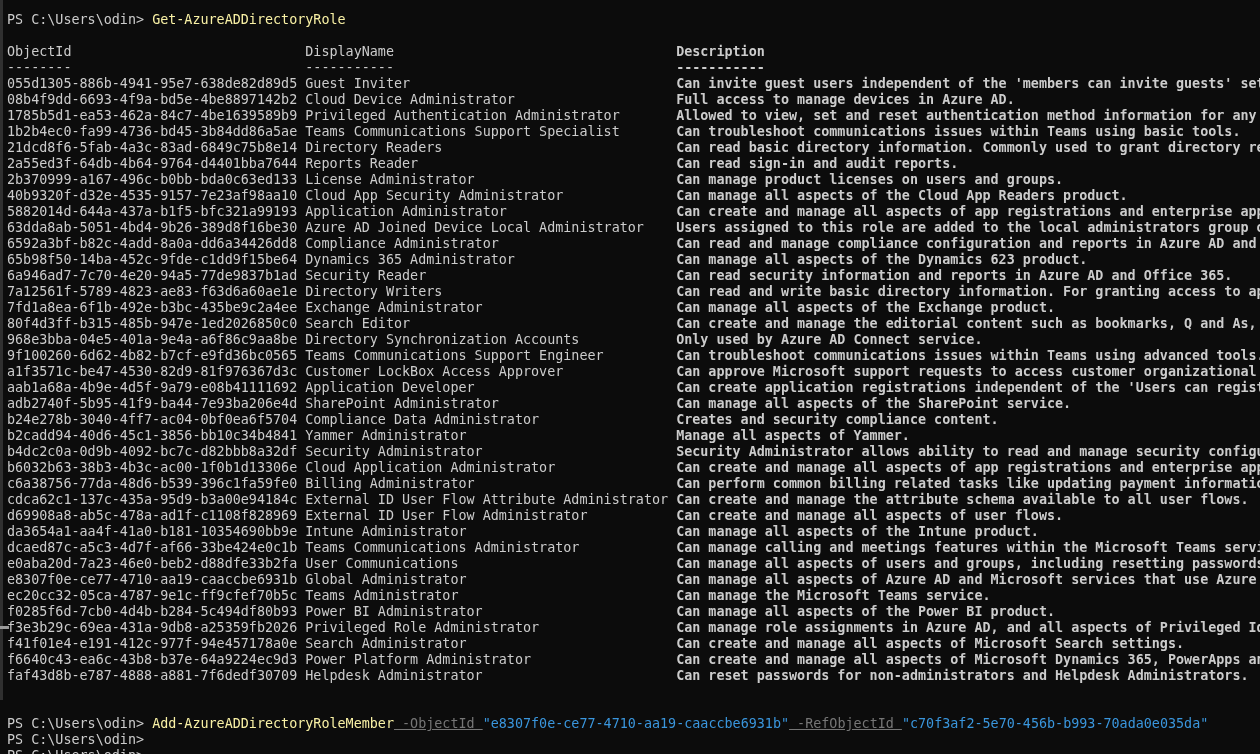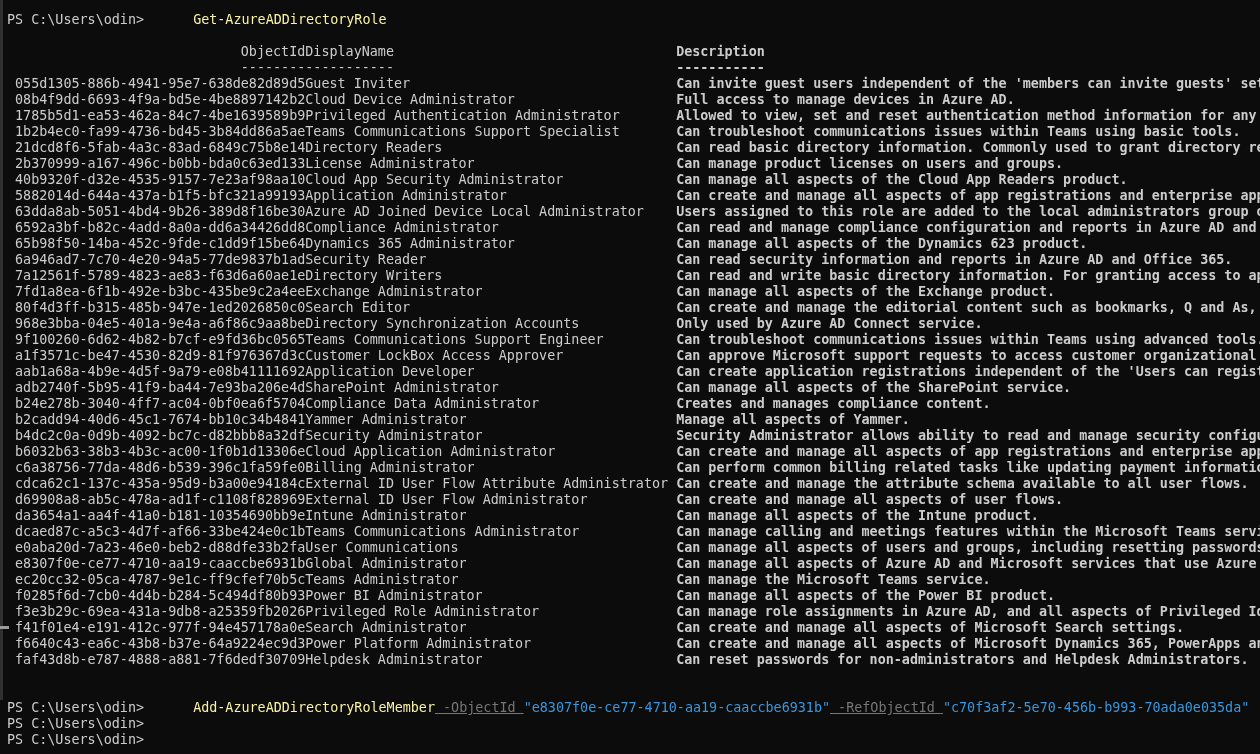--- a/index.html
+++ b/index.html
@@ -7,24 +7,24 @@
     position:relative;
     width:1260px; height:754px;
     background:var(--bg,#0c0c0c);
     color:var(--fg,#cccccc);
     font-family:"DejaVu Sans Mono","Liberation Mono",monospace;
     font-size:13.4px; line-height:16px;
     overflow:hidden;
   }
   .content { position:absolute; top:12px; left:7px; right:0; }
   .line { height:16px; white-space:pre; overflow:hidden; }
-  .col-id   { display:inline-block; width:37ch; white-space:pre; vertical-align:top;text-align:right; }
+  .col-id   { display:inline-block; width:37ch; white-space:pre; vertical-align:top; }
   .col-name { display:inline-block; width:46ch; white-space:pre; vertical-align:top; }
   .col-desc { white-space:pre;font-weight:bold; }
-  .cmd   { color:var(--cmd,#f9f1a5);margin-left:41px; }
+  .cmd   { color:var(--cmd,#f9f1a5); }
   .param { color:var(--param,#767676);text-decoration:underline; }
   .str   { color:var(--str,#3a96dd); }
   .scroll-strip { position:absolute; left:0; top:0; width:3px; height:700px; background:#303030; }
   .cursor-dash  { position:absolute; left:0; top:626px; width:9px; height:3px; background:#9a9a9a; }
 </style>
 </head>
 <body>
 
 <div class="terminal" style="--bg: #0c0c0c; --fg: #cccccc; --cmd: #f9f1a5; --param: #767676; --str: #3a96dd;">
   <div class="scroll-strip"></div>
@@ -39,37 +39,38 @@
     <div class="line"><span class="col-id">ObjectId</span><span class="col-name">DisplayName</span><span class="col-desc">Description</span></div>
 
     <div class="line"><span class="col-id">--------</span><span class="col-name">-----------</span><span class="col-desc">-----------</span></div>
 
     <div id="rows">
         <div class="line"><span class="col-id">055d1305-886b-4941-95e7-638de82d89d5</span><span class="col-name">Guest Inviter</span><span class="col-desc">Can invite guest users independent of the 'members can invite guests' sett</span></div>
         <div class="line"><span class="col-id">08b4f9dd-6693-4f9a-bd5e-4be8897142b2</span><span class="col-name">Cloud Device Administrator</span><span class="col-desc">Full access to manage devices in Azure AD.</span></div>
         <div class="line"><span class="col-id">1785b5d1-ea53-462a-84c7-4be1639589b9</span><span class="col-name">Privileged Authentication Administrator</span><span class="col-desc">Allowed to view, set and reset authentication method information for any u</span></div>
         <div class="line"><span class="col-id">1b2b4ec0-fa99-4736-bd45-3b84dd86a5ae</span><span class="col-name">Teams Communications Support Specialist</span><span class="col-desc">Can troubleshoot communications issues within Teams using basic tools.</span></div>
         <div class="line"><span class="col-id">21dcd8f6-5fab-4a3c-83ad-6849c75b8e14</span><span class="col-name">Directory Readers</span><span class="col-desc">Can read basic directory information. Commonly used to grant directory rea</span></div>
+        <div class="line"><span class="col-id">2a55ed3f-64db-4b64-9764-d4401bba7644</span><span class="col-name">Reports Reader</span><span class="col-desc">Can read sign-in and audit reports.</span></div>
         <div class="line"><span class="col-id">2b370999-a167-496c-b0bb-bda0c63ed133</span><span class="col-name">License Administrator</span><span class="col-desc">Can manage product licenses on users and groups.</span></div>
         <div class="line"><span class="col-id">40b9320f-d32e-4535-9157-7e23af98aa10</span><span class="col-name">Cloud App Security Administrator</span><span class="col-desc">Can manage all aspects of the Cloud App Readers product.</span></div>
         <div class="line"><span class="col-id">5882014d-644a-437a-b1f5-bfc321a99193</span><span class="col-name">Application Administrator</span><span class="col-desc">Can create and manage all aspects of app registrations and enterprise apps</span></div>
         <div class="line"><span class="col-id">63dda8ab-5051-4bd4-9b26-389d8f16be30</span><span class="col-name">Azure AD Joined Device Local Administrator</span><span class="col-desc">Users assigned to this role are added to the local administrators group on</span></div>
         <div class="line"><span class="col-id">6592a3bf-b82c-4add-8a0a-dd6a34426dd8</span><span class="col-name">Compliance Administrator</span><span class="col-desc">Can read and manage compliance configuration and reports in Azure AD and M</span></div>
         <div class="line"><span class="col-id">65b98f50-14ba-452c-9fde-c1dd9f15be64</span><span class="col-name">Dynamics 365 Administrator</span><span class="col-desc">Can manage all aspects of the Dynamics 623 product.</span></div>
         <div class="line"><span class="col-id">6a946ad7-7c70-4e20-94a5-77de9837b1ad</span><span class="col-name">Security Reader</span><span class="col-desc">Can read security information and reports in Azure AD and Office 365.</span></div>
         <div class="line"><span class="col-id">7a12561f-5789-4823-ae83-f63d6a60ae1e</span><span class="col-name">Directory Writers</span><span class="col-desc">Can read and write basic directory information. For granting access to app</span></div>
         <div class="line"><span class="col-id">7fd1a8ea-6f1b-492e-b3bc-435be9c2a4ee</span><span class="col-name">Exchange Administrator</span><span class="col-desc">Can manage all aspects of the Exchange product.</span></div>
         <div class="line"><span class="col-id">80f4d3ff-b315-485b-947e-1ed2026850c0</span><span class="col-name">Search Editor</span><span class="col-desc">Can create and manage the editorial content such as bookmarks, Q and As, l</span></div>
         <div class="line"><span class="col-id">968e3bba-04e5-401a-9e4a-a6f86c9aa8be</span><span class="col-name">Directory Synchronization Accounts</span><span class="col-desc">Only used by Azure AD Connect service.</span></div>
         <div class="line"><span class="col-id">9f100260-6d62-4b82-b7cf-e9fd36bc0565</span><span class="col-name">Teams Communications Support Engineer</span><span class="col-desc">Can troubleshoot communications issues within Teams using advanced tools.</span></div>
         <div class="line"><span class="col-id">a1f3571c-be47-4530-82d9-81f976367d3c</span><span class="col-name">Customer LockBox Access Approver</span><span class="col-desc">Can approve Microsoft support requests to access customer organizational d</span></div>
         <div class="line"><span class="col-id">aab1a68a-4b9e-4d5f-9a79-e08b41111692</span><span class="col-name">Application Developer</span><span class="col-desc">Can create application registrations independent of the 'Users can registe</span></div>
         <div class="line"><span class="col-id">adb2740f-5b95-41f9-ba44-7e93ba206e4d</span><span class="col-name">SharePoint Administrator</span><span class="col-desc">Can manage all aspects of the SharePoint service.</span></div>
-        <div class="line"><span class="col-id">b24e278b-3040-4ff7-ac04-0bf0ea6f5704</span><span class="col-name">Compliance Data Administrator</span><span class="col-desc">Creates and manages compliance content.</span></div>
-        <div class="line"><span class="col-id">b2cadd94-40d6-45c1-7674-bb10c34b4841</span><span class="col-name">Yammer Administrator</span><span class="col-desc">Manage all aspects of Yammer.</span></div>
+        <div class="line"><span class="col-id">b24e278b-3040-4ff7-ac04-0bf0ea6f5704</span><span class="col-name">Compliance Data Administrator</span><span class="col-desc">Creates and security compliance content.</span></div>
+        <div class="line"><span class="col-id">b2cadd94-40d6-45c1-3856-bb10c34b4841</span><span class="col-name">Yammer Administrator</span><span class="col-desc">Manage all aspects of Yammer.</span></div>
         <div class="line"><span class="col-id">b4dc2c0a-0d9b-4092-bc7c-d82bbb8a32df</span><span class="col-name">Security Administrator</span><span class="col-desc">Security Administrator allows ability to read and manage security configur</span></div>
         <div class="line"><span class="col-id">b6032b63-38b3-4b3c-ac00-1f0b1d13306e</span><span class="col-name">Cloud Application Administrator</span><span class="col-desc">Can create and manage all aspects of app registrations and enterprise apps</span></div>
         <div class="line"><span class="col-id">c6a38756-77da-48d6-b539-396c1fa59fe0</span><span class="col-name">Billing Administrator</span><span class="col-desc">Can perform common billing related tasks like updating payment information</span></div>
         <div class="line"><span class="col-id">cdca62c1-137c-435a-95d9-b3a00e94184c</span><span class="col-name">External ID User Flow Attribute Administrator</span><span class="col-desc">Can create and manage the attribute schema available to all user flows.</span></div>
         <div class="line"><span class="col-id">d69908a8-ab5c-478a-ad1f-c1108f828969</span><span class="col-name">External ID User Flow Administrator</span><span class="col-desc">Can create and manage all aspects of user flows.</span></div>
         <div class="line"><span class="col-id">da3654a1-aa4f-41a0-b181-10354690bb9e</span><span class="col-name">Intune Administrator</span><span class="col-desc">Can manage all aspects of the Intune product.</span></div>
         <div class="line"><span class="col-id">dcaed87c-a5c3-4d7f-af66-33be424e0c1b</span><span class="col-name">Teams Communications Administrator</span><span class="col-desc">Can manage calling and meetings features within the Microsoft Teams servic</span></div>
         <div class="line"><span class="col-id">e0aba20d-7a23-46e0-beb2-d88dfe33b2fa</span><span class="col-name">User Communications</span><span class="col-desc">Can manage all aspects of users and groups, including resetting passwords </span></div>
         <div class="line"><span class="col-id">e8307f0e-ce77-4710-aa19-caaccbe6931b</span><span class="col-name">Global Administrator</span><span class="col-desc">Can manage all aspects of Azure AD and Microsoft services that use Azure A</span></div>
         <div class="line"><span class="col-id">ec20cc32-05ca-4787-9e1c-ff9cfef70b5c</span><span class="col-name">Teams Administrator</span><span class="col-desc">Can manage the Microsoft Teams service.</span></div>

